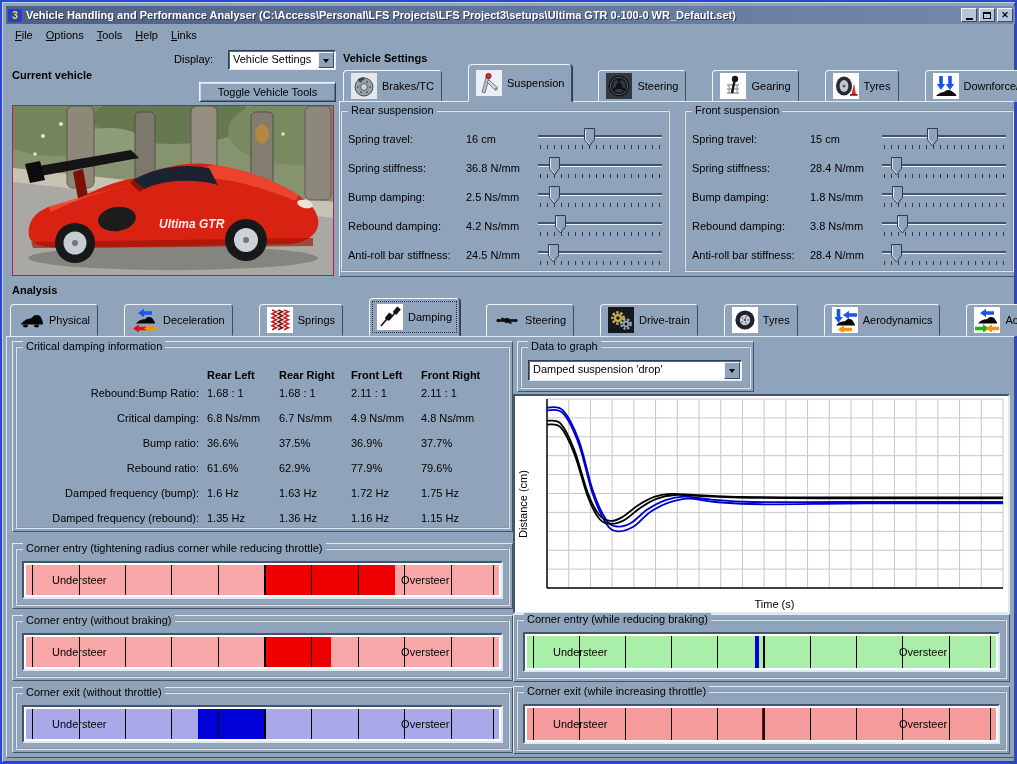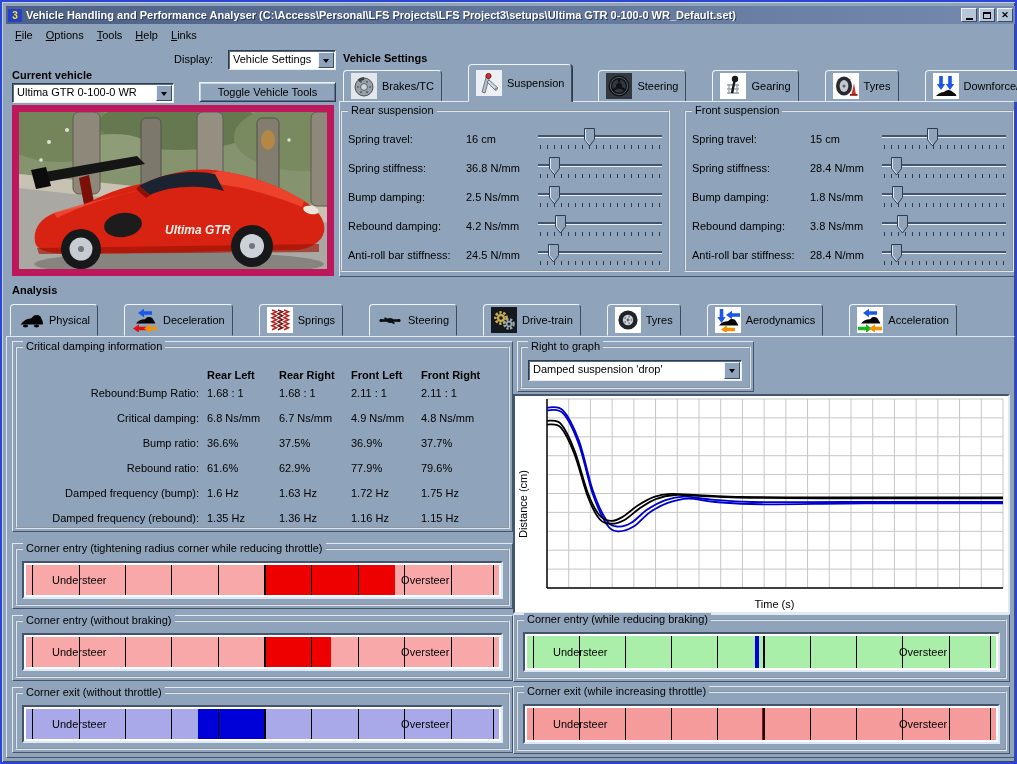--- a/index.html
+++ b/index.html
@@ -78,21 +78,21 @@
   .bar-seg { position:absolute; top:0; bottom:0; }
   .bar-tick { position:absolute; top:0; bottom:0; width:1px; background:#000; }
   .bar-tick.thick { width:2px; }
   .bar-lab { position:absolute; top:50%; transform:translateY(-50%); }
 
   
   .y-label { position:absolute; left:2px; top:50%; transform:translate(0,-50%) rotate(180deg);
              writing-mode:vertical-rl; font-size:11px; }
   .x-label { position:absolute; bottom:2px; left:32px; right:6px; text-align:center; font-size:11px; }
 
-  .car-box { position:absolute; overflow:hidden; border:7px solid #be185d; }
+  .car-box { position:absolute; overflow:hidden; border:1px solid #be185d; }
 </style>
 </head>
 <body>
 
 <div class="window">
  <div class="client">
 
   <div class="titlebar">
     <div class="title-icon">3</div>
     <div class="title-text">Vehicle Handling and Performance Analyser (C:\Access\Personal\LFS Projects\LFS Project3\setups\Ultima GTR 0-100-0 WR_Default.set)</div>
@@ -121,26 +121,20 @@
   <div class="combo" style="left:222px;top:44px;width:108px;height:20px">
     <span class="text">Vehicle Settings</span>
     <span class="cbtn">
           <i class="arrow-down"></i>
         </span>
   </div>
 
   <div class="bold-label" style="left:337px;top:46px">Vehicle Settings</div>
   <div class="bold-label" style="left:6px;top:63px">Current vehicle</div>
 
-  <div class="combo" style="left:6px;top:77px;width:162px;height:20px">
-    <span class="text">Ultima GTR 0-100-0 WR</span>
-    <span class="cbtn">
-          <i class="arrow-down"></i>
-        </span>
-  </div>
   <button class="btn-classic" style="left:193px;top:76px;width:137px;height:20px">Toggle Vehicle Tools</button>
 
   <div class="car-box" style="left:6px;top:99px;width:322px;height:171px">
     <svg viewBox="0 0 322 171" width="322" height="171">
       <rect width="322" height="171" fill="#86936f"></rect>
       <ellipse cx="40" cy="20" rx="60" ry="30" fill="#74855c"></ellipse>
       <ellipse cx="160" cy="12" rx="80" ry="26" fill="#66784f"></ellipse>
       <ellipse cx="285" cy="25" rx="70" ry="34" fill="#798a60"></ellipse>
       <ellipse cx="95" cy="40" rx="40" ry="18" fill="#8f9c78"></ellipse>
       <circle cx="30" cy="30" r="2" fill="#dfe3d0"></circle>
@@ -599,20 +593,31 @@
         <div class="tab">
           <span class="ticon" style="background: rgb(255, 255, 255);">
             <svg viewBox="0 0 24 24" width="24" height="24">
               <path d="M4 2 l4.5 1.8 -4.5 2 4.5 2 -4.5 2 4.5 2 -4.5 2 4.5 2 -4.5 2 4.5 2 -4.5 2" fill="none" stroke="#b62020" stroke-width="1.5"></path>
               <path d="M10 2 l4.5 1.8 -4.5 2 4.5 2 -4.5 2 4.5 2 -4.5 2 4.5 2 -4.5 2 4.5 2 -4.5 2" fill="none" stroke="#701414" stroke-width="1.5"></path>
               <path d="M16 2 l4.5 1.8 -4.5 2 4.5 2 -4.5 2 4.5 2 -4.5 2 4.5 2 -4.5 2 4.5 2 -4.5 2" fill="none" stroke="#b62020" stroke-width="1.5"></path>
             </svg>
           </span>
           <span>Springs</span>
         </div>
+        <div class="tab selected focus-dotted">
+          <span class="ticon" style="background: rgb(255, 255, 255);">
+            <svg viewBox="0 0 24 24" width="24" height="24">
+              <path d="M3 21 L13 9" stroke="#101316" stroke-width="1.6"></path>
+              <path d="M8.5 14.5 L13 9" stroke="#101316" stroke-width="4.6"></path>
+              <path d="M11 15 L21 3" stroke="#101316" stroke-width="1.6"></path>
+              <path d="M16.5 8.5 L21 3" stroke="#101316" stroke-width="4.6"></path>
+            </svg>
+          </span>
+          <span>Damping</span>
+        </div>
         <div class="tab">
           <span class="ticon">
             <svg viewBox="0 0 24 24" width="24" height="24">
               <path d="M2 12.5 H22" stroke="#0c0f12" stroke-width="2.6"></path>
               <path d="M6.5 10 l10 5.5" stroke="#0c0f12" stroke-width="1.8"></path>
               <ellipse cx="12" cy="12.5" rx="3.2" ry="2.4" fill="#0c0f12"></ellipse>
               <circle cx="3" cy="12.5" r="1.6" fill="#0c0f12"></circle>
               <circle cx="21" cy="12.5" r="1.6" fill="#0c0f12"></circle>
             </svg>
           </span>
@@ -710,21 +715,21 @@
               <span class="vcell">1.35 Hz</span>
               <span class="vcell">1.36 Hz</span>
               <span class="vcell">1.16 Hz</span>
               <span class="vcell">1.15 Hz</span>
             </div>
       </div>
     </div>
 
     <div class="panel-raised" style="left:510px;top:4px;width:237px;height:51px">
       <div class="group" style="position:absolute;inset:4px 2px 2px 2px">
-        <span class="group-caption">Right to graph</span>
+        <span class="group-caption">Data to graph</span>
         <div class="combo" style="left:6px;top:12px;width:214px;height:21px">
           <span class="text">Damped suspension 'drop'</span>
           <span class="cbtn">
                 <i class="arrow-down"></i>
               </span>
         </div>
       </div>
     </div>
 
     <div class="panel-sunken" style="left:506px;top:57px;width:497px;height:220px">

